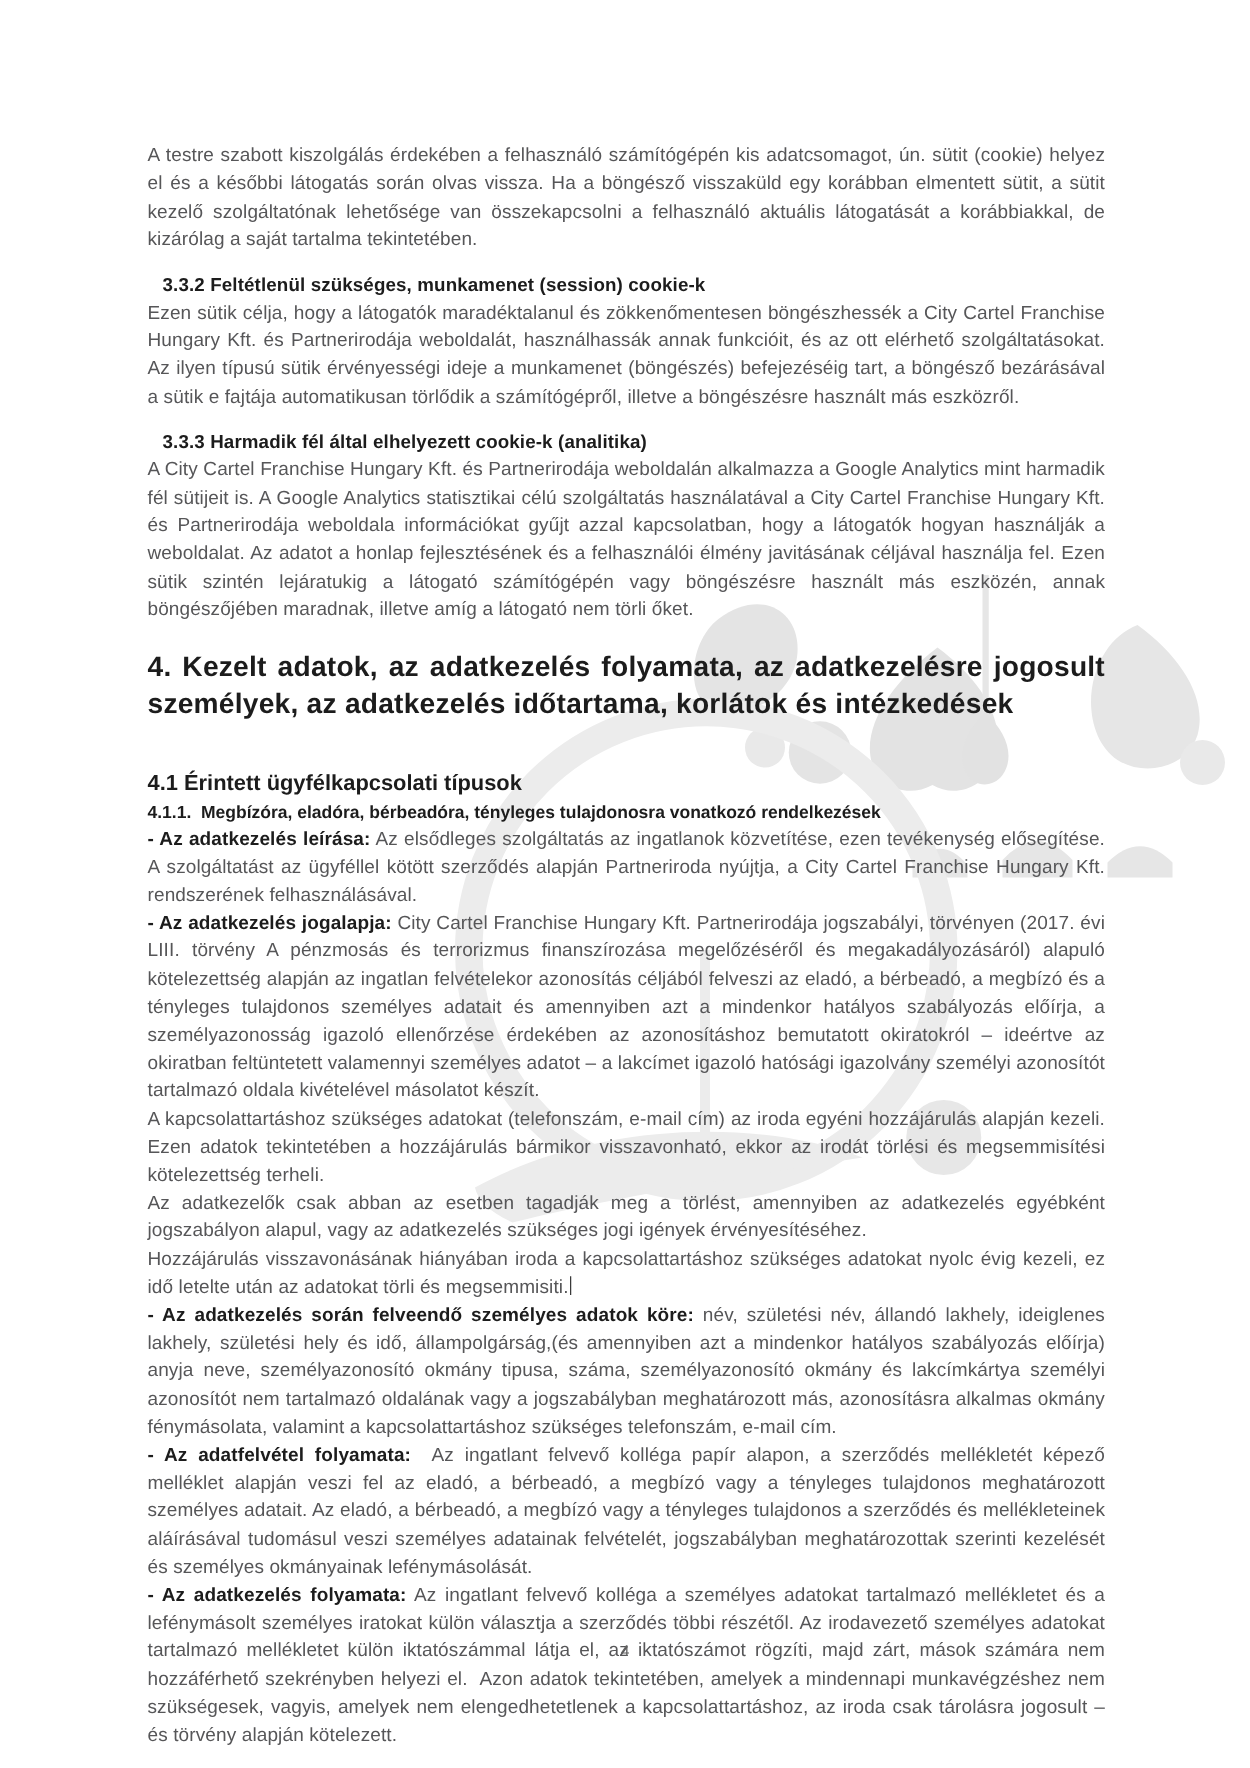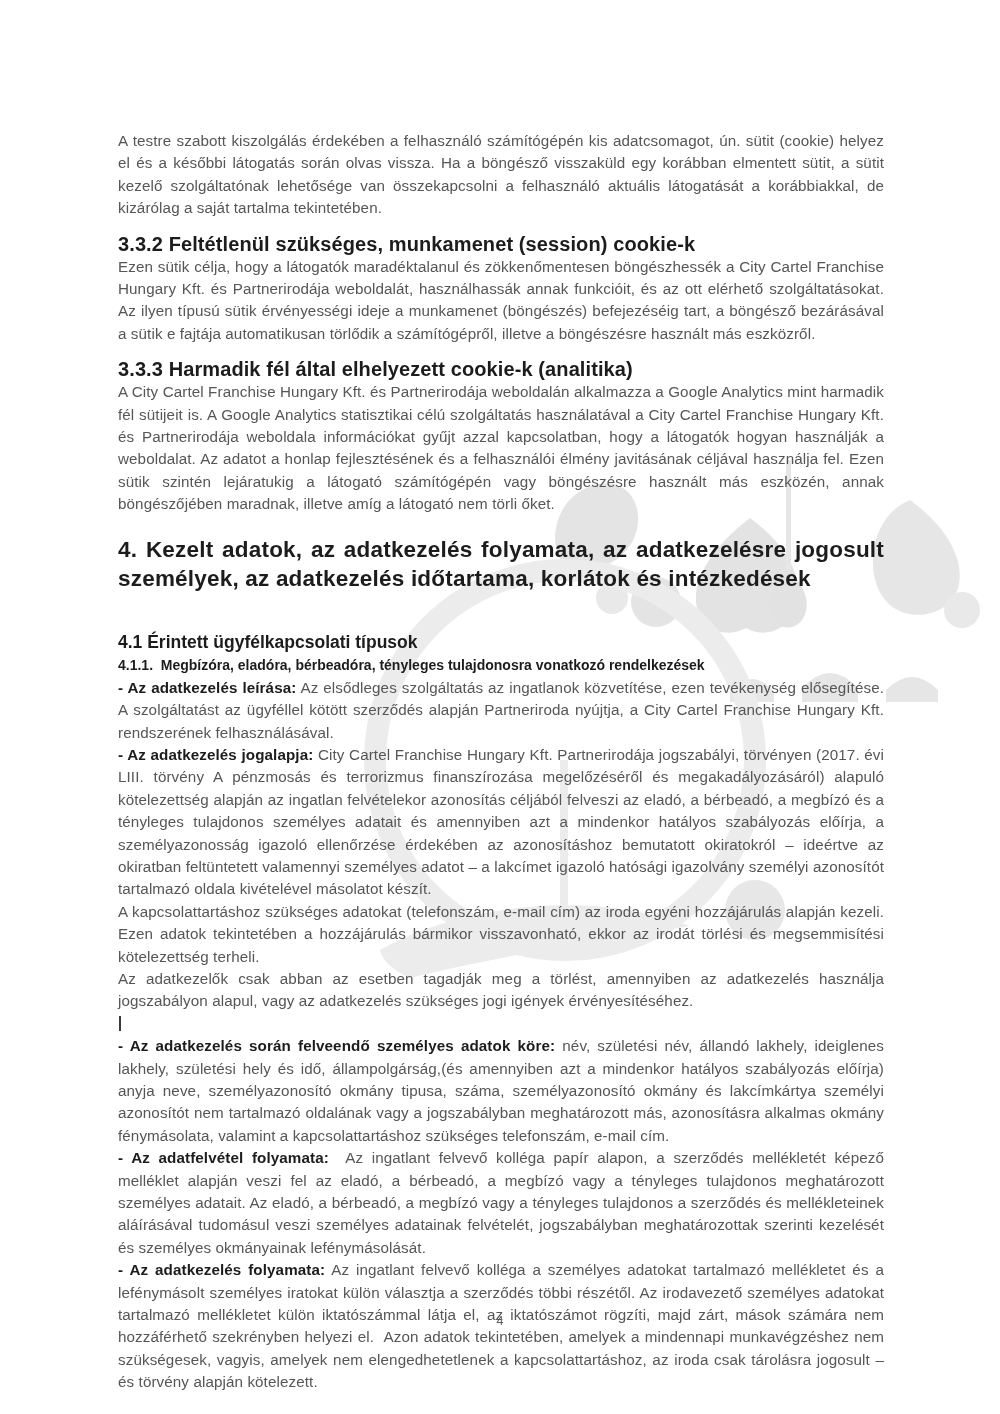--- a/index.html
+++ b/index.html
@@ -25,42 +25,43 @@
     left:350px;
     top:430px;
     width:640px;
     height:560px;
     z-index:0;
     pointer-events:none;
   }
   .content{
     position:absolute;
     left:118px;
-    top:130px;
+    top:114px;
     width:766px;
     z-index:1;
   }
   p.body{
     font-size:15.2px;
     line-height:22.4px;
     color:var(--body-text);
     text-align:justify;
     letter-spacing:.1px;
   }
   p.body b{
     color:var(--heading);
     font-weight:700;
   }
   h3.sub{
-    font-size:20px;
+    font-size:15px;
     line-height:23px;
     font-weight:800;
     color:var(--heading);
     margin-top:13px;
     letter-spacing:.1px;
+    margin-left:12px;
   }
   h1.main{
     font-size:22.5px;
     line-height:29px;
     font-weight:800;
     color:var(--heading);
     text-align:justify;
     margin-top:19px;
     margin-bottom:37px;
     letter-spacing:.2px;
@@ -145,23 +146,23 @@
 
     <h2 class="h41">4.1 Érintett ügyfélkapcsolati típusok</h2>
     <h3 class="h411">4.1.1.&nbsp; Megbízóra, eladóra, bérbeadóra, tényleges tulajdonosra vonatkozó rendelkezések</h3>
 
     <p class="body"><b>- Az adatkezelés leírása:</b><span> Az elsődleges szolgáltatás az ingatlanok közvetítése, ezen tevékenység elősegítése. A szolgáltatást az ügyféllel kötött szerződés alapján Partneriroda nyújtja, a City Cartel Franchise Hungary Kft. rendszerének felhasználásával.</span></p>
 
     <p class="body"><b>- Az adatkezelés jogalapja:</b><span> City Cartel Franchise Hungary Kft. Partnerirodája jogszabályi, törvényen (2017. évi LIII. törvény A pénzmosás és terrorizmus finanszírozása megelőzéséről és megakadályozásáról) alapuló kötelezettség alapján az ingatlan felvételekor azonosítás céljából felveszi az eladó, a bérbeadó, a megbízó és a tényleges tulajdonos személyes adatait és amennyiben azt a mindenkor hatályos szabályozás előírja, a személyazonosság igazoló ellenőrzése érdekében az azonosításhoz bemutatott okiratokról – ideértve az okiratban feltüntetett valamennyi személyes adatot – a lakcímet igazoló hatósági igazolvány személyi azonosítót tartalmazó oldala kivételével másolatot készít.</span></p>
 
     <p class="body"><span>A kapcsolattartáshoz szükséges adatokat (telefonszám, e-mail cím) az iroda egyéni hozzájárulás alapján kezeli. Ezen adatok tekintetében a hozzájárulás bármikor visszavonható, ekkor az irodát törlési és megsemmisítési kötelezettség terheli.</span></p>
 
-    <p class="body"><span>Az adatkezelők csak abban az esetben tagadják meg a törlést, amennyiben az adatkezelés használja jogszabályon alapul, vagy az adatkezelés szükséges jogi igények érvényesítéséhez.</span></p>
+    <p class="body"><span>Az adatkezelők csak abban az esetben tagadják meg a törlést, amennyiben az adatkezelés egyébként jogszabályon alapul, vagy az adatkezelés szükséges jogi igények érvényesítéséhez.</span></p>
 
-    <p class="body"><span class="caret"></span></p>
+    <p class="body"><span>Hozzájárulás visszavonásának hiányában iroda a kapcsolattartáshoz szükséges adatokat nyolc évig kezeli, ez idő letelte után az adatokat törli és megsemmisiti.</span><span class="caret"></span></p>
 
     <p class="body"><b>- Az adatkezelés során felveendő személyes adatok köre:</b><span> név, születési név, állandó lakhely, ideiglenes lakhely, születési hely és idő, állampolgárság,(és amennyiben azt a mindenkor hatályos szabályozás előírja) anyja neve, személyazonosító okmány tipusa, száma, személyazonosító okmány és lakcímkártya személyi azonosítót nem tartalmazó oldalának vagy a jogszabályban meghatározott más, azonosításra alkalmas okmány fénymásolata, valamint a kapcsolattartáshoz szükséges telefonszám, e-mail cím.</span></p>
 
     <p class="body"><b>- Az adatfelvétel folyamata:</b><span>&nbsp; Az ingatlant felvevő kolléga papír alapon, a szerződés mellékletét képező melléklet alapján veszi fel az eladó, a bérbeadó, a megbízó vagy a tényleges tulajdonos meghatározott személyes adatait. Az eladó, a bérbeadó, a megbízó vagy a tényleges tulajdonos a szerződés és mellékleteinek aláírásával tudomásul veszi személyes adatainak felvételét, jogszabályban meghatározottak szerinti kezelését és személyes okmányainak lefénymásolását.</span></p>
 
     <p class="body"><b>- Az adatkezelés folyamata:</b><span> Az ingatlant felvevő kolléga a személyes adatokat tartalmazó mellékletet és a lefénymásolt személyes iratokat külön választja a szerződés többi részétől. Az irodavezető személyes adatokat tartalmazó mellékletet külön iktatószámmal látja el, az iktatószámot rögzíti, majd zárt, mások számára nem hozzáférhető szekrényben helyezi el.&nbsp; Azon adatok tekintetében, amelyek a mindennapi munkavégzéshez nem szükségesek, vagyis, amelyek nem elengedhetetlenek a kapcsolattartáshoz, az iroda csak tárolásra jogosult – és törvény alapján kötelezett.</span></p>
 
   </div>
 
   <div class="pagenum">4</div>

